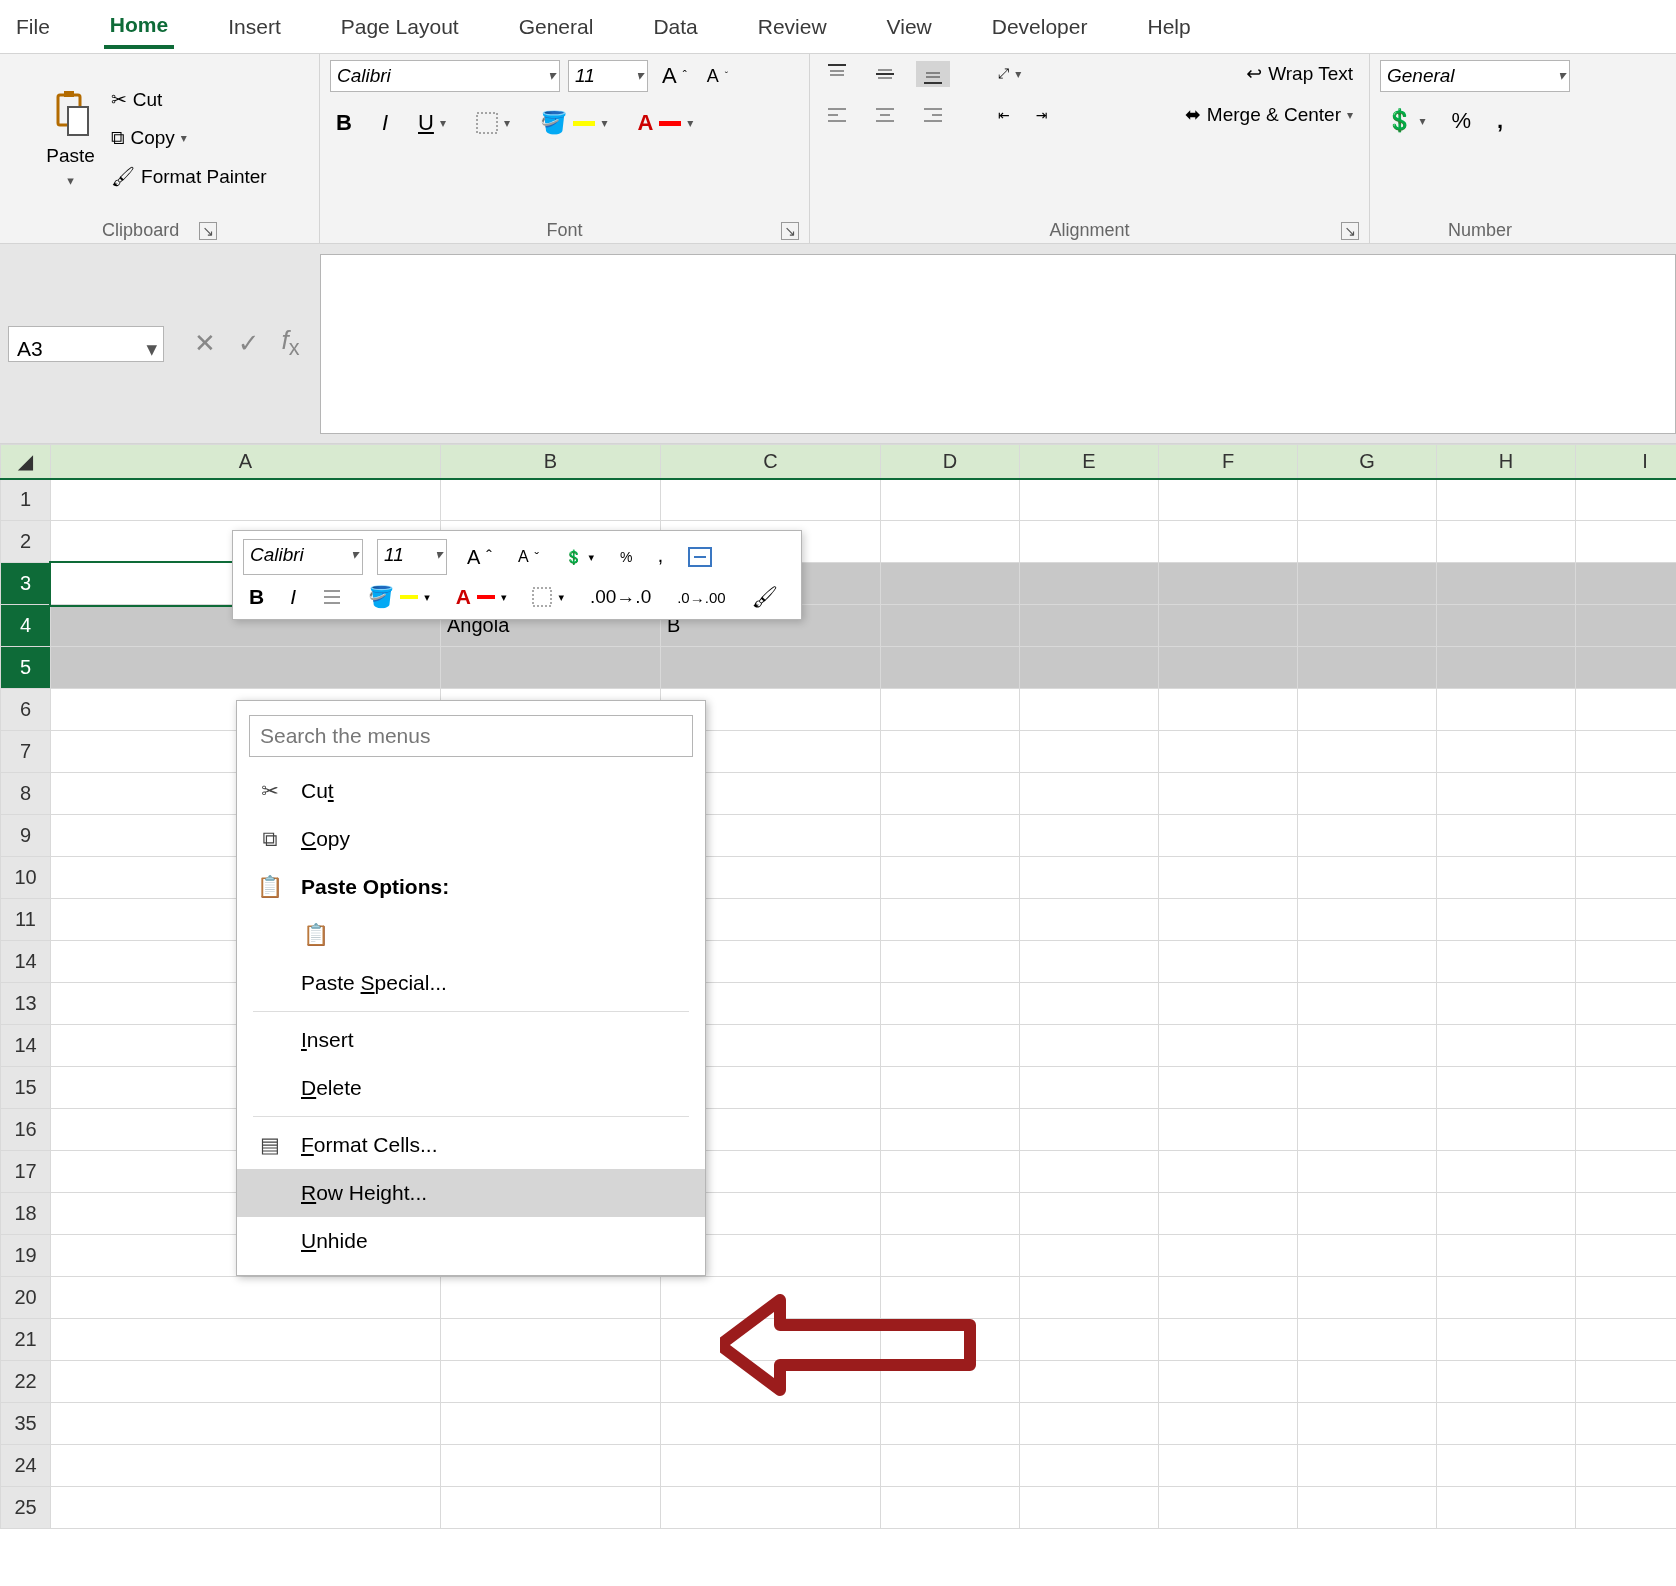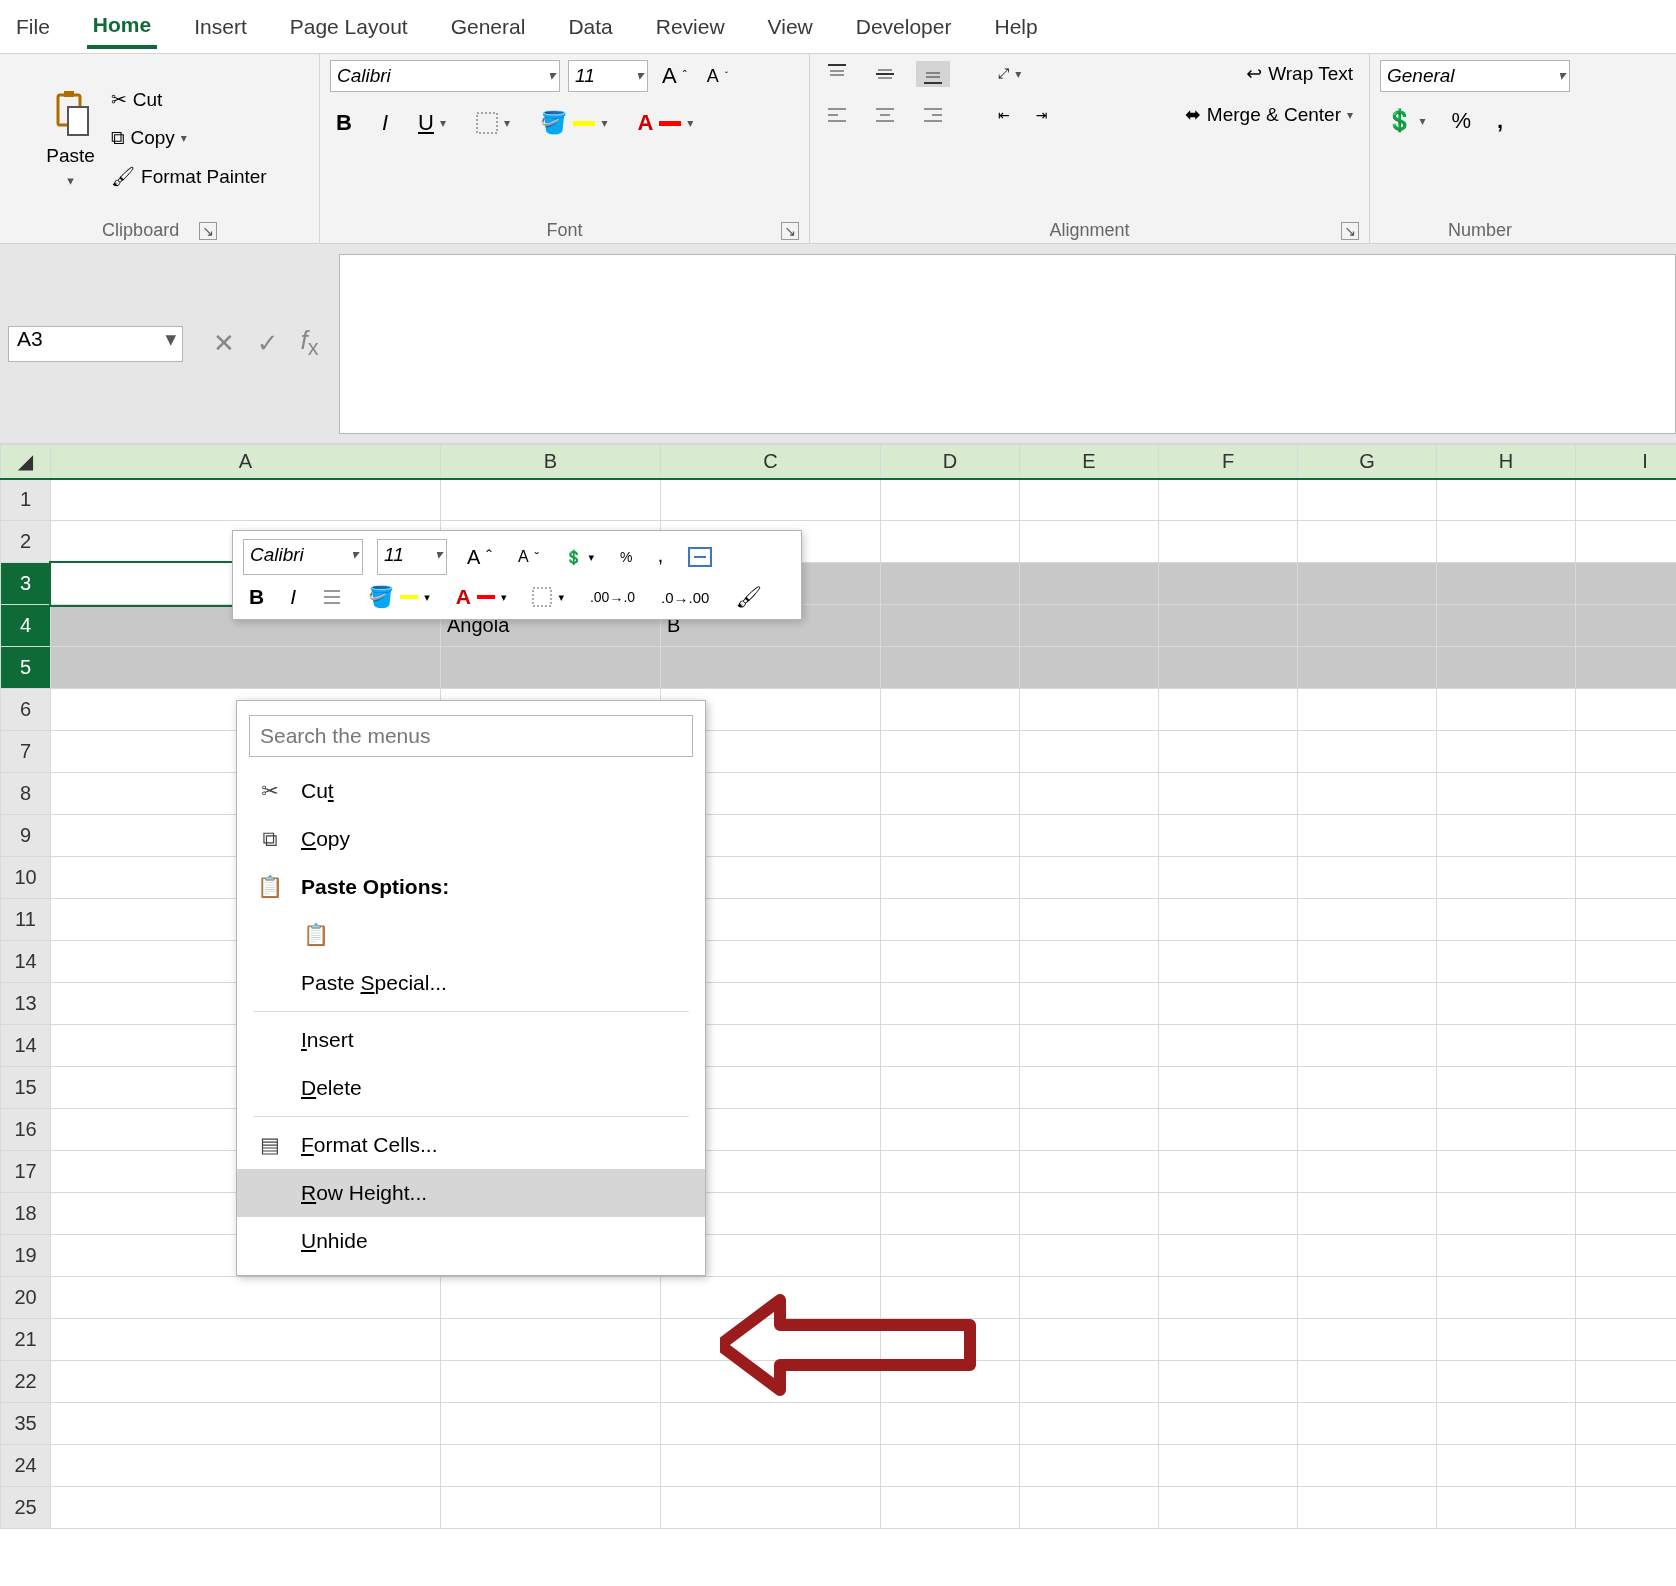--- a/index.html
+++ b/index.html
@@ -1,36 +1,36 @@
 <!DOCTYPE html>
 <html><head>
 <meta charset="utf-8">
 <style>
 * { box-sizing: border-box; margin: 0; padding: 0; }
 body { font-family: "Segoe UI", Arial, sans-serif; font-size: 14px; background: #fff; width: 1676px; height: 1586px; overflow: hidden; }
 
 
-.ribbon-tabs { display: flex; background: #fff; border-bottom: 1px solid #d4d4d4; height: 54px; align-items: center; padding: 0 10px; gap: 31px; font-size: 21px; }
+.ribbon-tabs { display: flex; background: #fff; border-bottom: 1px solid #d4d4d4; height: 54px; align-items: center; padding: 0 10px; gap: 48px; font-size: 21px; }
 .ribbon-tabs .tab { color: #3a3a3a; padding: 8px 6px; cursor: pointer; }
 .ribbon-tabs .tab.active { color: #0e6b38; font-weight: 600; border-bottom: 4px solid #0e6b38; }
 
 
 .ribbon { display: flex; background: #f3f3f3; height: 190px; border-bottom: 1px solid #d4d4d4; }
 .group { display: flex; flex-direction: column; align-items: center; justify-content: space-between; padding: 6px 10px 2px 10px; border-right: 1px solid #d4d4d4; }
 .group-label { font-size: 18px; color: #666; margin-top: 4px; display: flex; align-items: center; gap: 20px; }
 .grow { display: flex; flex-direction: row; align-items: center; gap: 10px; flex: 1; }
 .stack { display: flex; flex-direction: column; gap: 6px; }
 .btn { display: flex; align-items: center; gap: 6px; padding: 2px 6px; cursor: pointer; }
 .iconbox { display: inline-flex; align-items: center; justify-content: center; }
 .select { border: 1px solid #b5b5b5; background: #fff; padding: 4px 18px 4px 6px; font-size: 19px; position: relative; font-style: italic; }
 .select::after { content: "▾"; position: absolute; right: 4px; top: 6px; font-size: 14px; color: #555; }
 
 
 .formulabar { display: flex; align-items: center; background: #e6e6e6; height: 200px; padding-left: 8px; border-bottom: 1px solid #d4d4d4; }
-.namebox { width: 175px; height: 36px; border: 1px solid #b5b5b5; background: #fff; display: flex; align-items: flex-start; padding: 0 8px; font-size: 21px; position: relative; }
+.namebox { width: 156px; height: 36px; border: 1px solid #b5b5b5; background: #fff; display: flex; align-items: flex-end; padding: 0 8px; font-size: 21px; position: relative; }
 .namebox::after{ content:"▾"; position:absolute; right:6px; color:#555; }
 .fxarea { display:flex; align-items:center; margin-left: 30px; gap: 22px; color:#888; font-size: 26px; }
 .fx-editor { margin-left: 20px; background:#fff; border:1px solid #b5b5b5; height: 180px; flex:1; }
 
 
 .gridwrap { position: relative; }
 table.grid { border-collapse: collapse; width: 100%; table-layout: fixed; }
 .grid th, .grid td { border: 1px solid #d9d9d9; height: 42px; font-size: 20px; text-align: center; background:#fff; }
 .grid th { background: #e6e6e6; color: #333; font-weight: normal; }
 .grid th.colhead { height: 34px; }
@@ -635,21 +635,21 @@
         <span style="color:#c00;font-weight:bold">A</span>
         <span style="display:inline-block;width:18px;height:4px;background:#ff0000"></span>
         <span style="font-size:11px">▾</span>
       </span>
     <span class="btn">
         <svg width="20" height="20">
           <rect x="1" y="1" width="18" height="18" fill="none" stroke="#555" stroke-dasharray="2 2"></rect>
         </svg>
         <span style="font-size:11px">▾</span>
       </span>
-    <span class="btn" style="font-size:14px">.00→.0</span>
+    <span class="btn" style="font-size:19px">.00→.0</span>
     <span class="btn" style="font-size:15px">.0→.00</span>
     <span class="btn">🖌</span>
   </div>
 </div>
 
 <div class="ctx-menu">
   <div class="ctx-search">Search the menus</div>
   <div class="ctx-item">
       <span class="ctx-icon">✂</span>
       <span>Cu<u class="accel">t</u></span>

